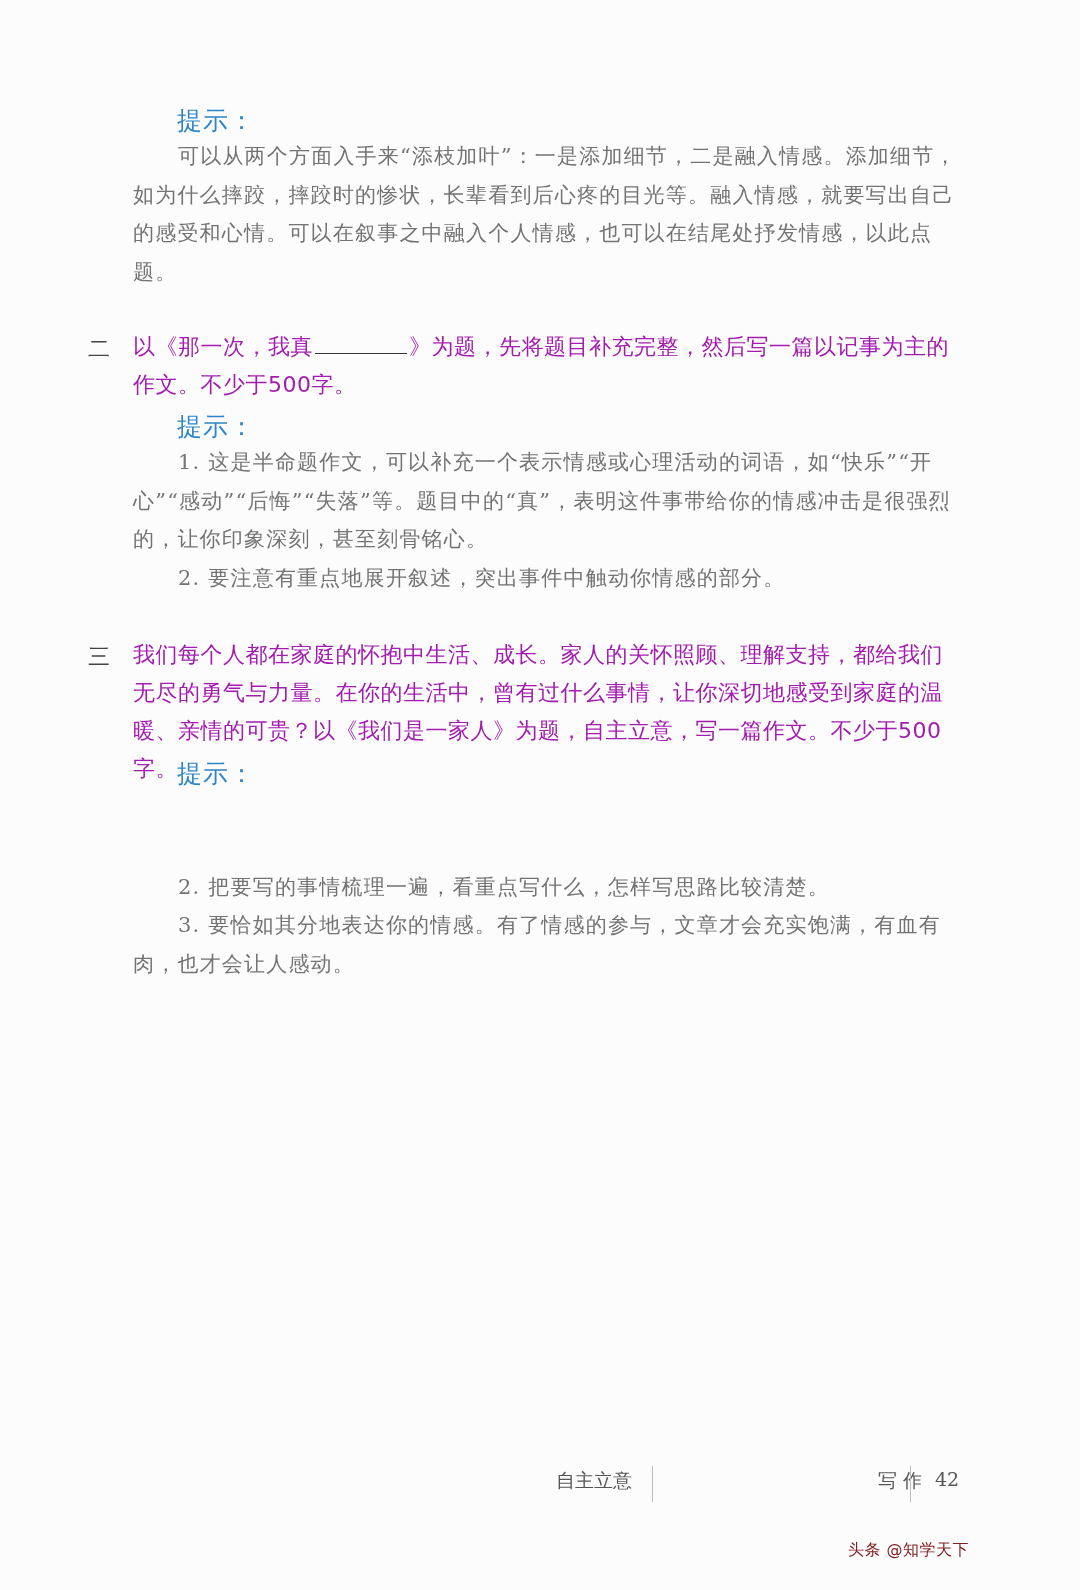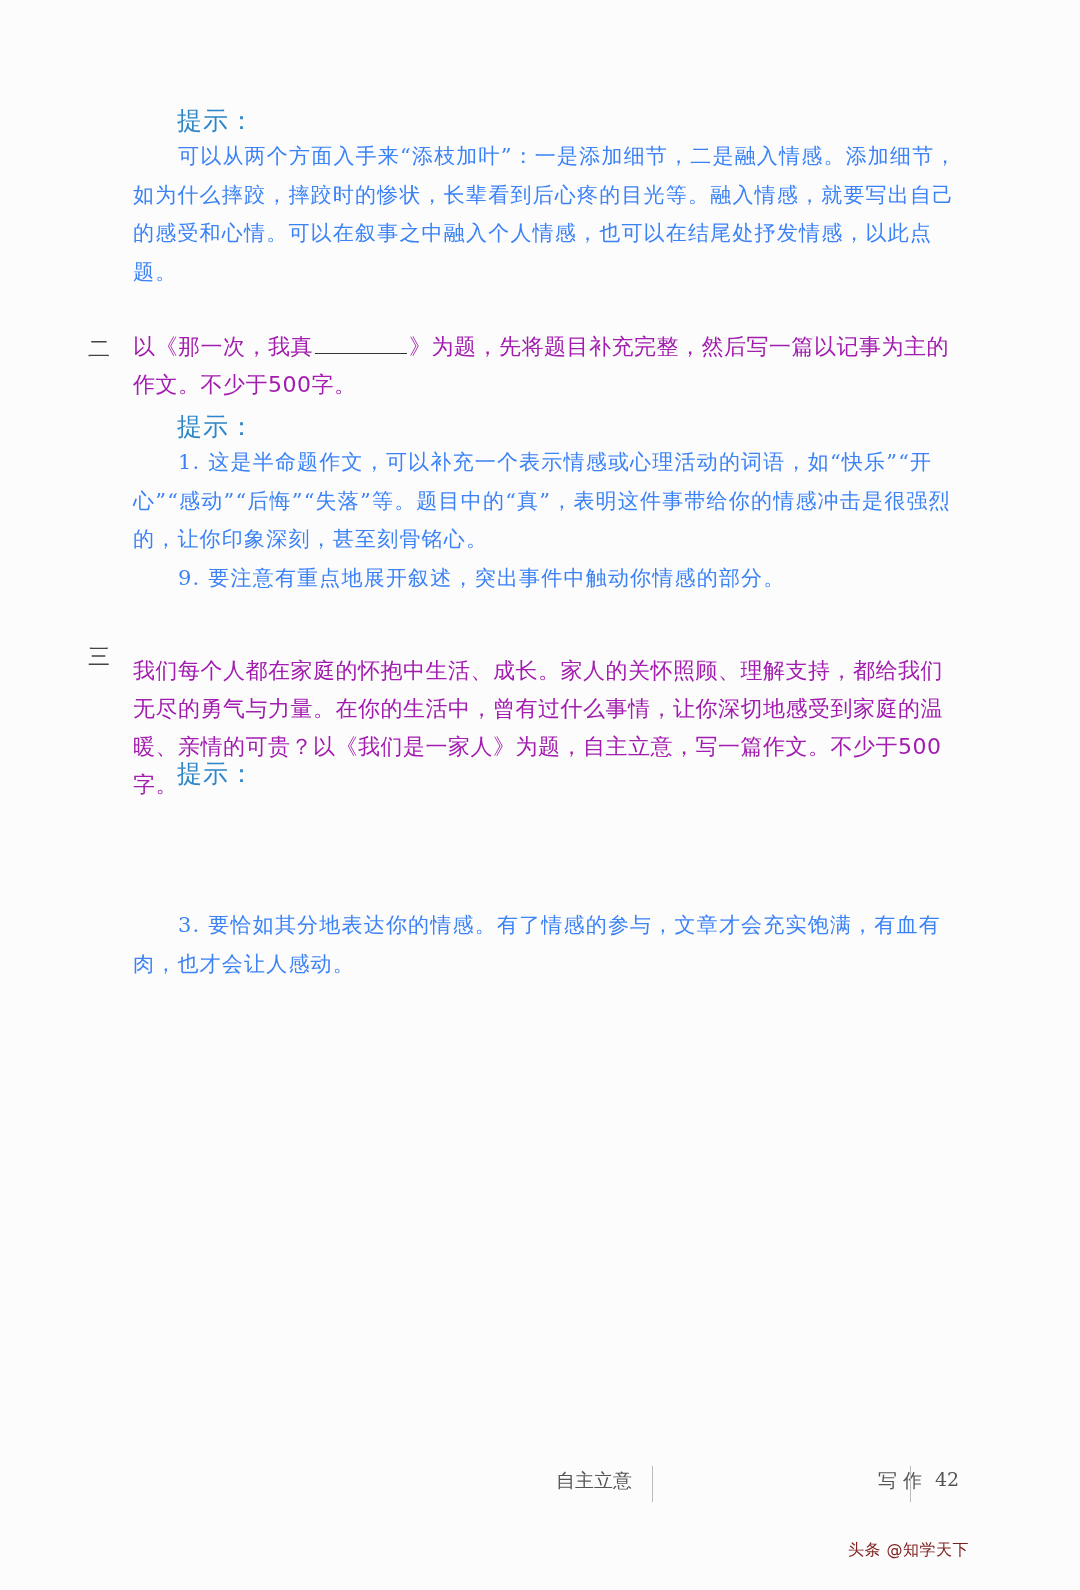--- a/index.html
+++ b/index.html
@@ -5,21 +5,21 @@
   html, body { margin: 0; padding: 0; }
   body {
     width: 1080px; height: 1590px; background: #fbfbfb; position: relative; overflow: hidden;
     font-family: "DejaVu Serif", "Liberation Serif", serif; color: #3a3a3a;
   }
   .page { position: absolute; left: 0; top: 0; width: 1080px; height: 1590px; background: #fcfcfc; }
   .hint-label {
     position: absolute; left: 177px; font-family: "DejaVu Sans", "Liberation Sans", sans-serif;
     color: #2e86c8; font-size: 25px; letter-spacing: 1px;
   }
-  .para { position: absolute; left: 133px; width: 830px; font-size: 21px; line-height: 38.5px; letter-spacing: 1.2px; color: #3b82f6; }
+  .para { position: absolute; left: 133px; width: 830px; font-size: 21px; line-height: 38.5px; letter-spacing: 1.2px; color: #737373; }
   .para .indent { display: inline-block; width: 45px; }
   .q-num { position: absolute; left: 88px; font-size: 22px; color: #444; }
   .q-text { position: absolute; left: 133px; width: 830px; font-size: 22px; line-height: 38px; color: #a21caf;
     font-family: "DejaVu Sans", "Liberation Sans", sans-serif; letter-spacing: 0.5px; }
   .blank { display: inline-block; width: 92px; border-bottom: 1.5px solid #333; height: 22px; vertical-align: baseline; margin: 0 2px; }
   .footer { position: absolute; top: 1468px; font-size: 19px; color: #555; font-family: "DejaVu Sans", "Liberation Sans", sans-serif; }
   .divider { position: absolute; top: 1466px; width: 1px; height: 36px; background: #bbb; }
   .watermark { position: absolute; left: 848px; top: 1540px; font-size: 16px; color: #7f1d1d;
     font-family: "DejaVu Sans", "Liberation Sans", sans-serif; letter-spacing: 0.5px; }
 </style>
@@ -35,26 +35,29 @@
 
   <div class="q-num" style="top:334px;">二</div>
   <div class="q-text" style="top:328px;">
     <span>以《那一次，我真</span><span class="blank"></span><span>》为题，先将题目补充完整，然后写一篇以记事为主的作文。不少于500字。</span>
   </div>
   <div class="hint-label" style="top:410px;">提示：</div>
   <div class="para" style="top:443px;">
     <span class="indent"></span><span>1. 这是半命题作文，可以补充一个表示情感或心理活动的词语，如“快乐”“开心”“感动”“后悔”“失落”等。题目中的“真”，表明这件事带给你的情感冲击是很强烈的，让你印象深刻，甚至刻骨铭心。</span>
   </div>
   <div class="para" style="top:559px;">
-    <span class="indent"></span><span>9. 要注意有重点地展开叙述，突出事件中触动你情感的部分。</span>
+    <span class="indent"></span><span>2. 要注意有重点地展开叙述，突出事件中触动你情感的部分。</span>
   </div>
 
   <div class="q-num" style="top:642px;">三</div>
-  <div class="q-text" style="top:636px;margin-top:16px;">我们每个人都在家庭的怀抱中生活、成长。家人的关怀照顾、理解支持，都给我们无尽的勇气与力量。在你的生活中，曾有过什么事情，让你深切地感受到家庭的温暖、亲情的可贵？以《我们是一家人》为题，自主立意，写一篇作文。不少于500字。</div>
+  <div class="q-text" style="top:636px;">我们每个人都在家庭的怀抱中生活、成长。家人的关怀照顾、理解支持，都给我们无尽的勇气与力量。在你的生活中，曾有过什么事情，让你深切地感受到家庭的温暖、亲情的可贵？以《我们是一家人》为题，自主立意，写一篇作文。不少于500字。</div>
   <div class="hint-label" style="top:757px;">提示：</div>
+  <div class="para" style="top:868px;">
+    <span class="indent"></span><span>2. 把要写的事情梳理一遍，看重点写什么，怎样写思路比较清楚。</span>
+  </div>
   <div class="para" style="top:906px;">
     <span class="indent"></span><span>3. 要恰如其分地表达你的情感。有了情感的参与，文章才会充实饱满，有血有肉，也才会让人感动。</span>
   </div>
 
   <div class="footer" style="left:556px;">自主立意</div>
   <div class="divider" style="left:652px;"></div>
   <div class="footer" style="left:878px;">写 作</div>
   <div class="divider" style="left:910px;"></div>
   <div class="footer" style="left:935px; font-family:'DejaVu Serif','Liberation Serif',serif;">42</div>
 

